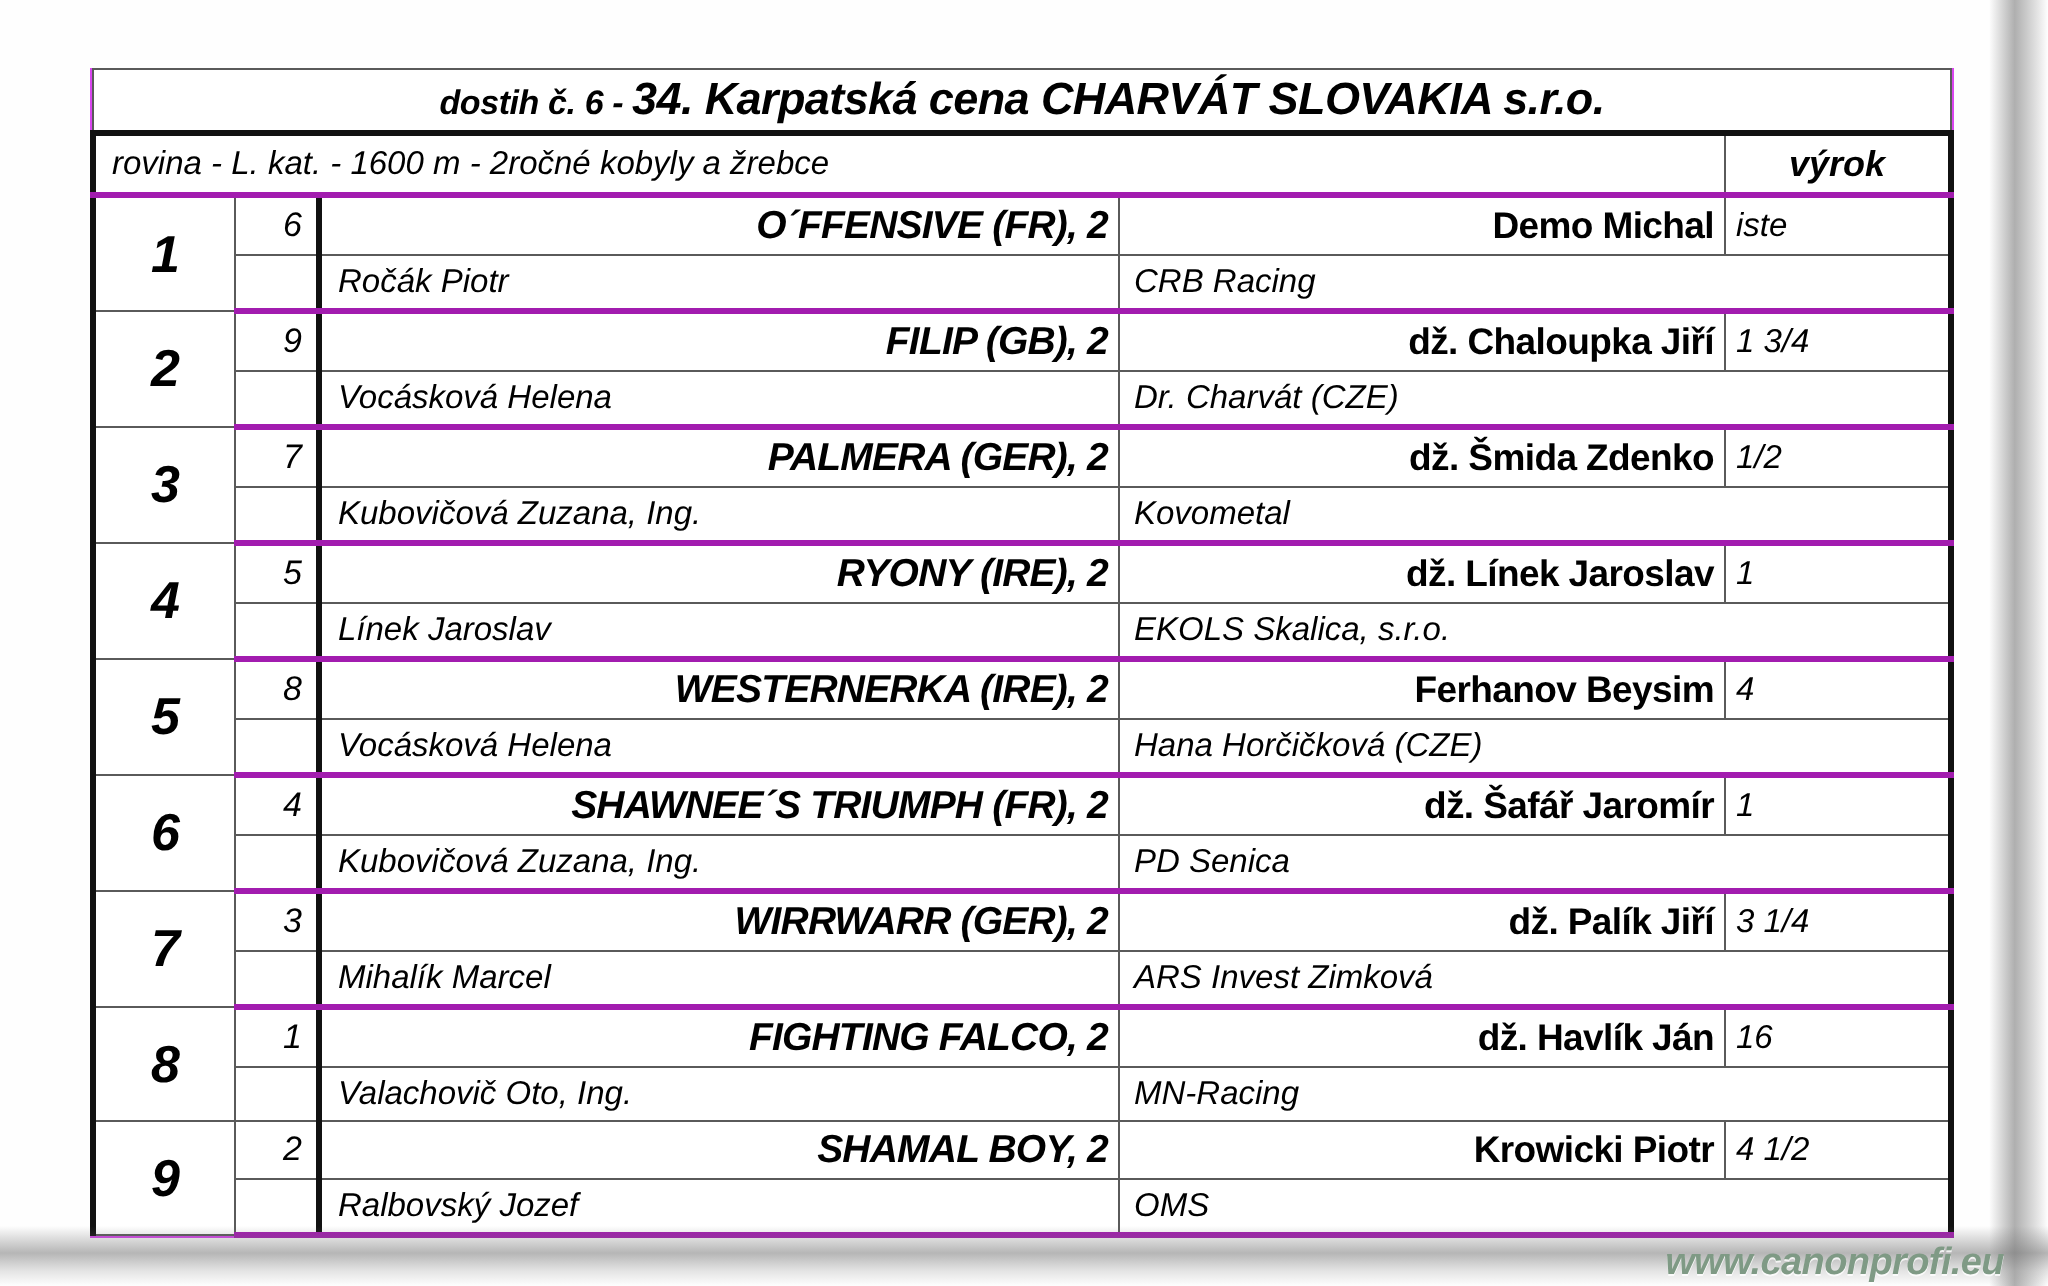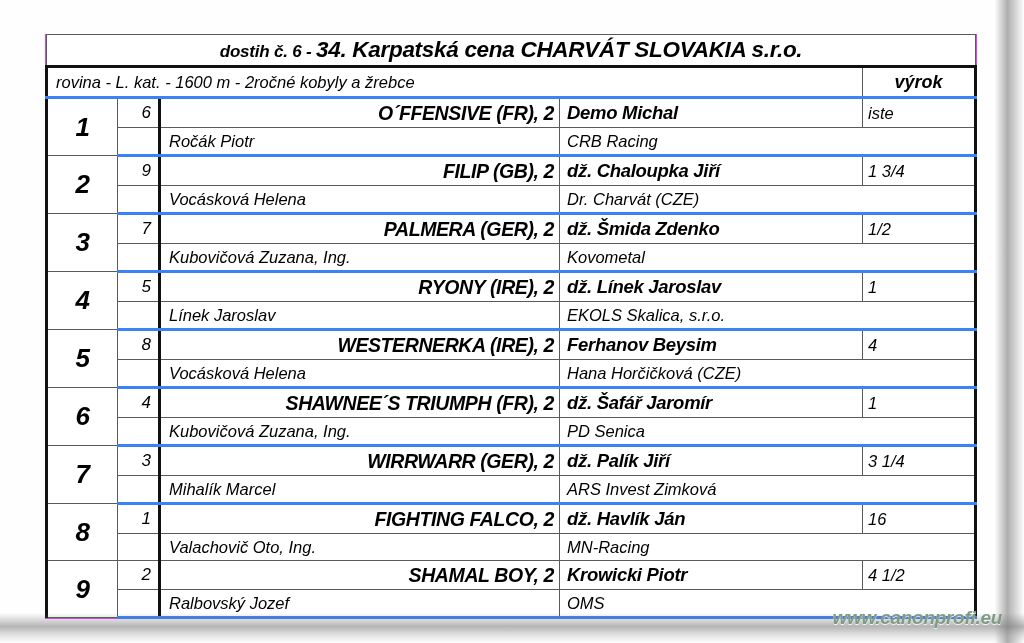--- a/index.html
+++ b/index.html
@@ -60,21 +60,21 @@
   }
 
   
   .bl { border-left: 1px solid #5a5a5a; }
   .br { border-right: 1px solid #5a5a5a; }
   .bt { border-top: 1px solid #5a5a5a; }
   .bb { border-bottom: 1px solid #5a5a5a; }
   .bl-h { border-left: 3px solid #111111; }
   .br-h { border-right: 3px solid #111111; }
   .bt-h { border-top: 3px solid #111111; }
-  .bb-h { border-bottom: 3px solid #3b82f6; }
+  .bb-h { border-bottom: 3px solid #a21caf; }
   .bl-none { border-left: none; }
 
   
   .r-title td {
     height: 30px;
   }
   .title-cell {
     text-align: center;
     font-style: italic;
   }
@@ -123,22 +123,21 @@
   }
   .horse-cell {
     text-align: right;
     font-style: italic;
     font-weight: bold;
     font-size: 19.5px;
     letter-spacing: -0.4px;
     padding-left: 8px !important;
   }
   .jockey-cell {
-    text-align: left;
-    font-style: italic;
+    text-align: right;
     font-weight: bold;
     font-size: 18.5px;
     letter-spacing: -0.3px;
     padding-left: 7px !important;
   }
   .verdict-cell {
     text-align: left;
     font-style: italic;
     font-size: 16.5px;
   }
@@ -154,21 +153,21 @@
     font-size: 16.5px;
     padding-left: 7px !important;
   }
   .row-a td { height: 28px; }
   .row-b td { height: 26px; }
 
   
   #watermark {
     position: absolute;
     right: 22px;
-    bottom: 14px;
+    bottom: 0;
     font-family: "Liberation Sans", sans-serif;
     font-style: italic;
     font-weight: bold;
     font-size: 19px;
     color: #7f9a85;
     letter-spacing: -0.3px;
     text-shadow: 0 1px 0 rgba(255,255,255,0.8);
   }
 </style>
 </head>

